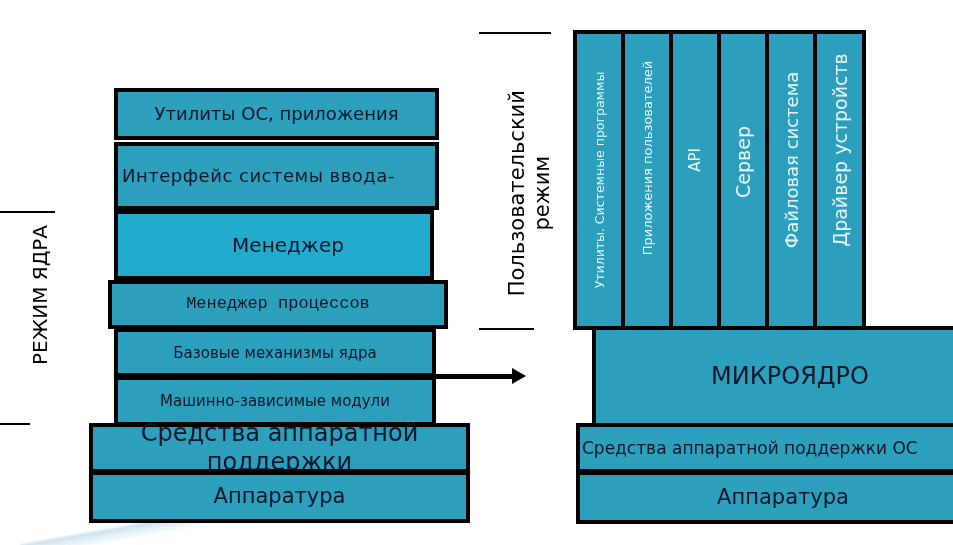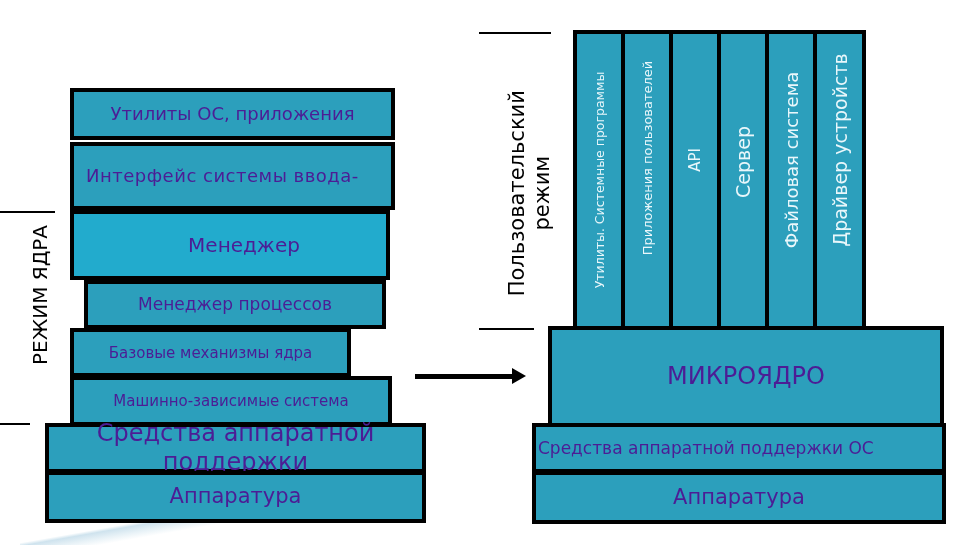--- a/index.html
+++ b/index.html
@@ -4,26 +4,26 @@
 <style>
   html, body { margin:0; padding:0; }
   body {
     width:953px; height:545px; position:relative; overflow:hidden;
     background:#ffffff;
     font-family:"DejaVu Sans", sans-serif;
   }
   .box {
     position:absolute; box-sizing:border-box;
     background:#2c9fbc; border:4px solid #000;
-    color:#4c1d95; display:flex; align-items:center; justify-content:center;
-    text-align:center; line-height:1.2;
+    color:#0f172a; display:flex; align-items:center; justify-content:center;
+    text-align:center; line-height:1.2;margin-left:44px;
   }
   .box.bright { background:#22abcd;padding-left:28px; }
   .box span { display:block; }
-  .lbl-left { justify-content:flex-start; text-align:left; padding-left:12px; }
+  .lbl-left { justify-content:flex-start; text-align:left; padding-left:4px; }
   .vcol {
     position:absolute; box-sizing:border-box; background:#2c9fbc;
     border:4px solid #000; overflow:hidden;
   }
   .vtext {
     position:absolute; left:50%; top:50%;
     transform:translate(-50%,-50%) rotate(-90deg);
     white-space:nowrap; color:#e9f7fb;
   }
   .rule { position:absolute; height:2px; background:#000; }
@@ -62,30 +62,30 @@
       <span style="letter-spacing:0.5px;">Интерфейс системы ввода-</span>
     </div>
   </div>
 
   <div class="box bright" style="left:70px; top:210px; width:320px; height:70px; font-size:20px; line-height:1.3;">
     <div>
       <span>Менеджер</span>
     </div>
   </div>
 
-  <div class="box" style="left:84px; top:280px; width:302px; height:49px; font-size:17px;">
+  <div class="box" style="left:64px; top:280px; width:340px; height:49px; font-size:17px;font-family:Liberation Mono, monospace;">
     <span>Менеджер процессов</span>
   </div>
 
-  <div class="box" style="left:70px; top:328px; width:281px; height:49px; font-size:15px;">
+  <div class="box" style="left:70px; top:328px; width:322px; height:49px; font-size:15px;">
     <span>Базовые механизмы ядра</span>
   </div>
 
   <div class="box" style="left:70px; top:376px; width:322px; height:50px; font-size:15px;">
-    <span>Машинно-зависимые система</span>
+    <span>Машинно-зависимые модули</span>
   </div>
 
   <div class="box" style="left:45px; top:423px; width:381px; height:50px; font-size:24px;">
     <span>Средства аппаратной поддержки</span>
   </div>
 
   <div class="box" style="left:45px; top:471px; width:381px; height:52px; font-size:21px;">
     <span>Аппаратура</span>
   </div>
 </div>

